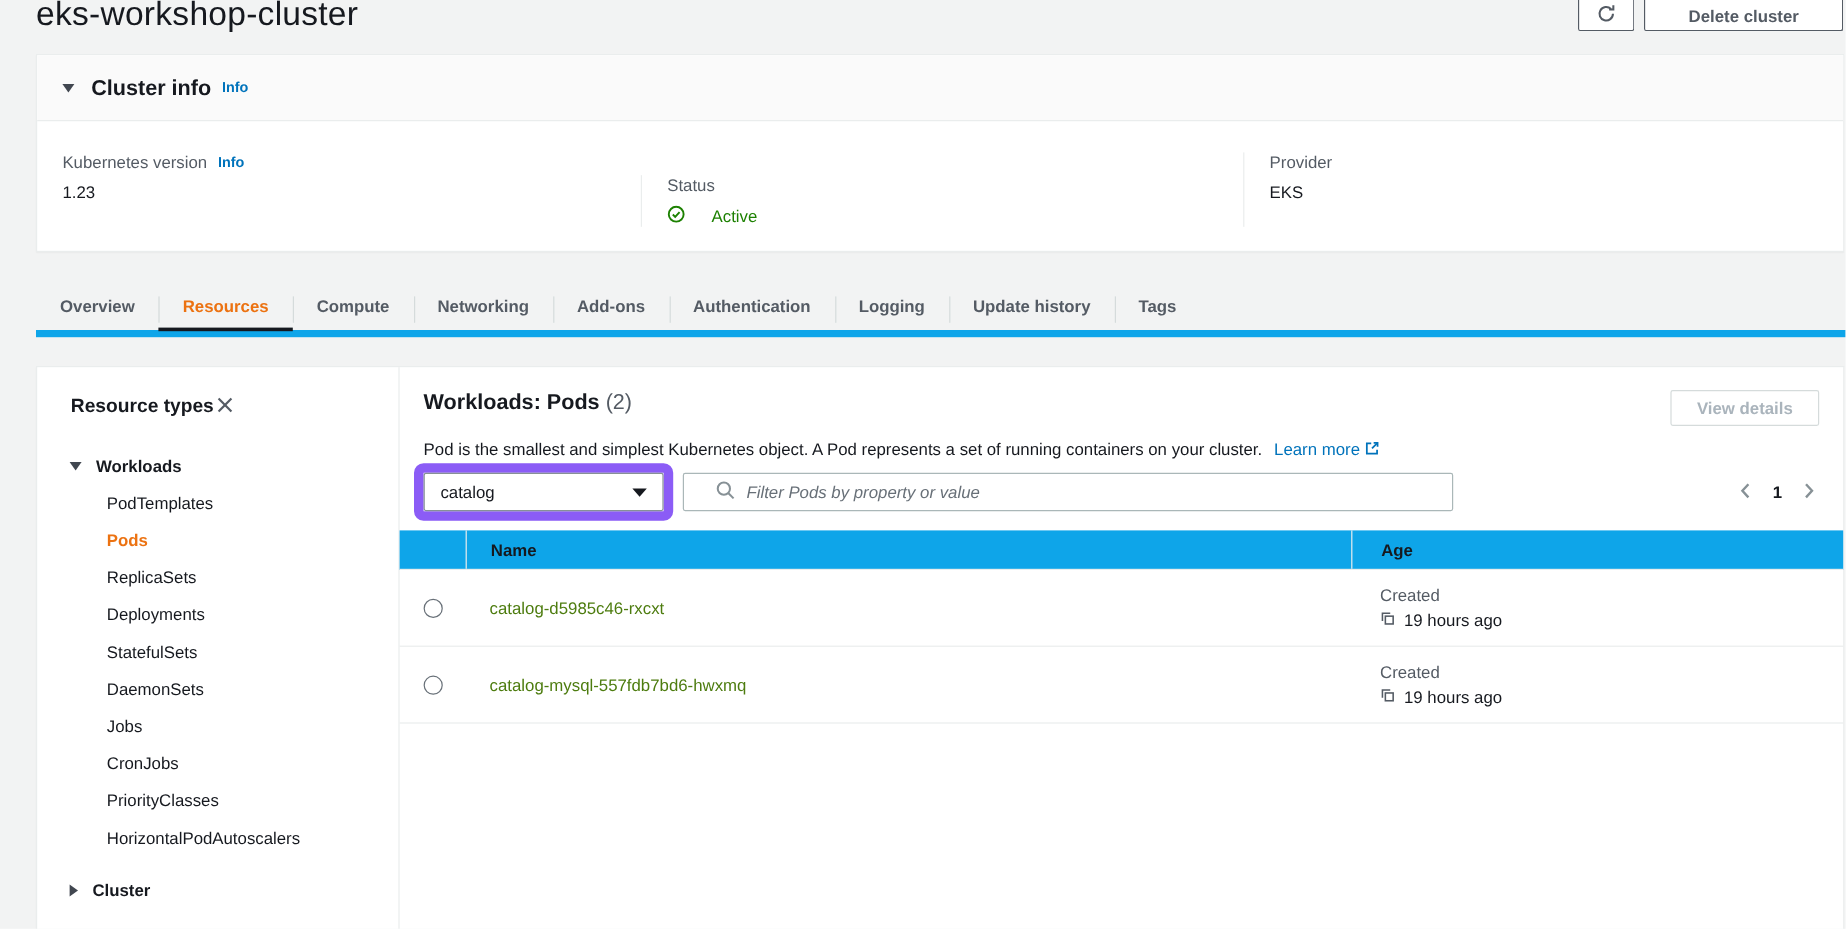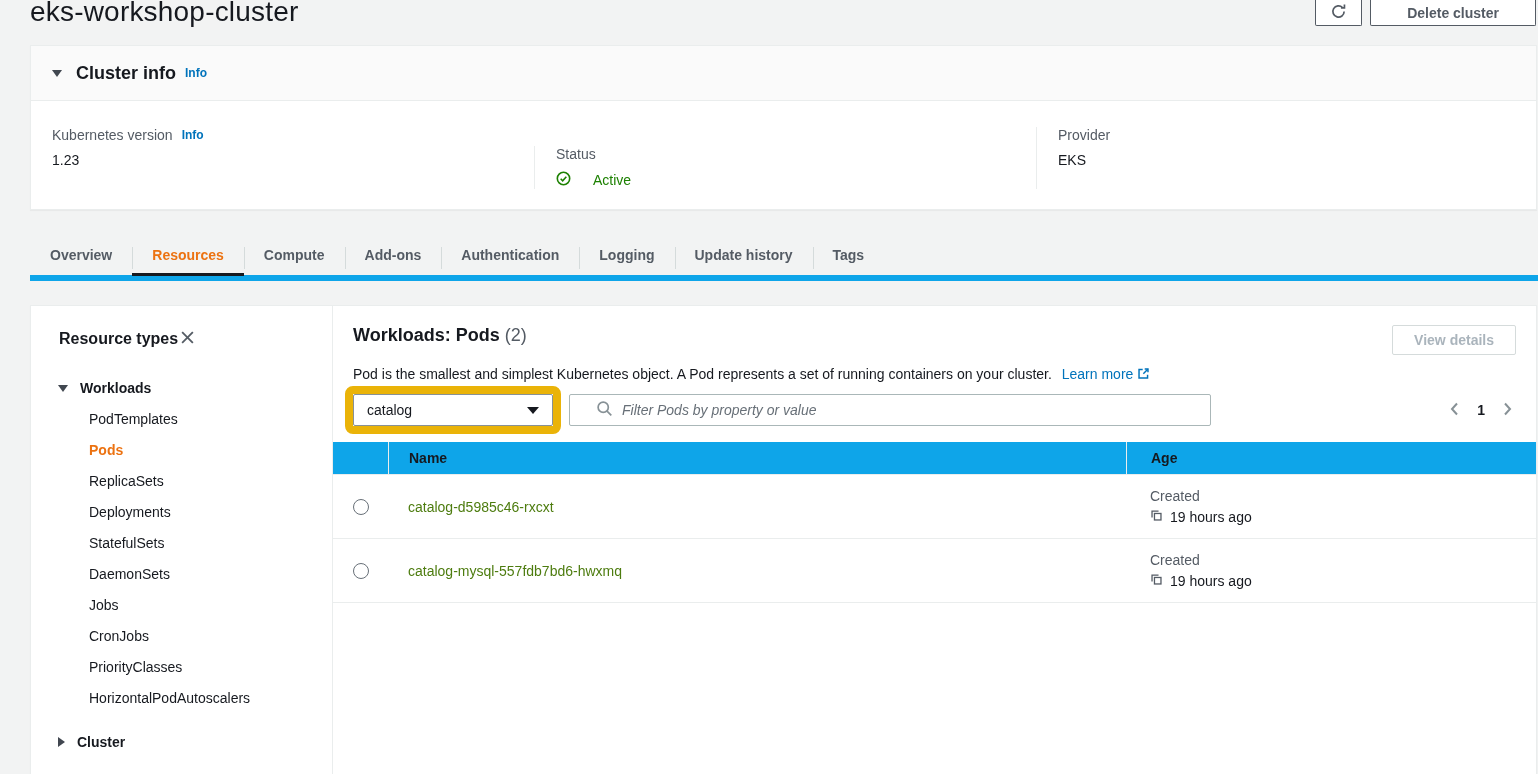--- a/index.html
+++ b/index.html
@@ -71,21 +71,21 @@
   .main-header { display: flex; justify-content: space-between; align-items: flex-start; }
   .main-title { font-size: 18px; font-weight: 700; }
   .main-title .count { color: #545b64; font-weight: 400; margin-left: 5px; }
   .view-details-btn { background: #fff; border: 1px solid #d5dbdb; border-radius: 2px; color: #aab4bc;
                       font: inherit; font-weight: 700; padding: 6px 21px; cursor: default; }
   .description { margin-top: 11px; }
   .learn-more { color: #0073bb; text-decoration: none; margin-left: 6px; cursor: pointer; }
   .learn-more svg { vertical-align: -1px; margin-left: 4px; }
 
   .filter-row { display: flex; align-items: center; margin-top: 4px; }
-  .highlight-ring { border: 8px solid #eab308; border-radius: 8px; margin-left: -8px; }
+  .highlight-ring { border: 8px solid #8b5cf6; border-radius: 8px; margin-left: -8px; }
   .select-box { width: 200px; height: 32px; background: #fff; border: 1px solid #879196; border-radius: 2px;
                 display: flex; align-items: center; justify-content: space-between; padding: 0 13px; cursor: pointer; }
   .select-caret { width: 0; height: 0; border-left: 6px solid transparent; border-right: 6px solid transparent;
                   border-top: 7px solid #16191f; }
   .search-box { width: 642px; height: 32px; background: #fff; border: 1px solid #aab7b8; border-radius: 2px;
                 display: flex; align-items: center; gap: 9px; padding: 0 26px; margin-left: 8px; }
   .search-box input { border: none; outline: none; background: transparent; flex: 1; font: inherit; }
   .search-box input::placeholder { color: #687078; font-style: italic; opacity: 1; }
   .pagination { margin-left: auto; display: flex; align-items: center; gap: 17px; padding-right: 3px; }
   .page-num { font-weight: 700; }
@@ -154,20 +154,21 @@
       <div class="field-label">Provider</div>
       <div class="field-value">EKS</div>
     </div>
   </div>
 </section>
 
 <nav class="tabs">
   <span class="tab">Overview</span>
   <span class="tab active">Resources</span>
   <span class="tab">Compute</span>
+  <span class="tab">Networking</span>
   <span class="tab">Add-ons</span>
   <span class="tab">Authentication</span>
   <span class="tab">Logging</span>
   <span class="tab">Update history</span>
   <span class="tab">Tags</span>
 </nav>
 
 <section class="card content-card">
 
   <aside class="sidebar">

